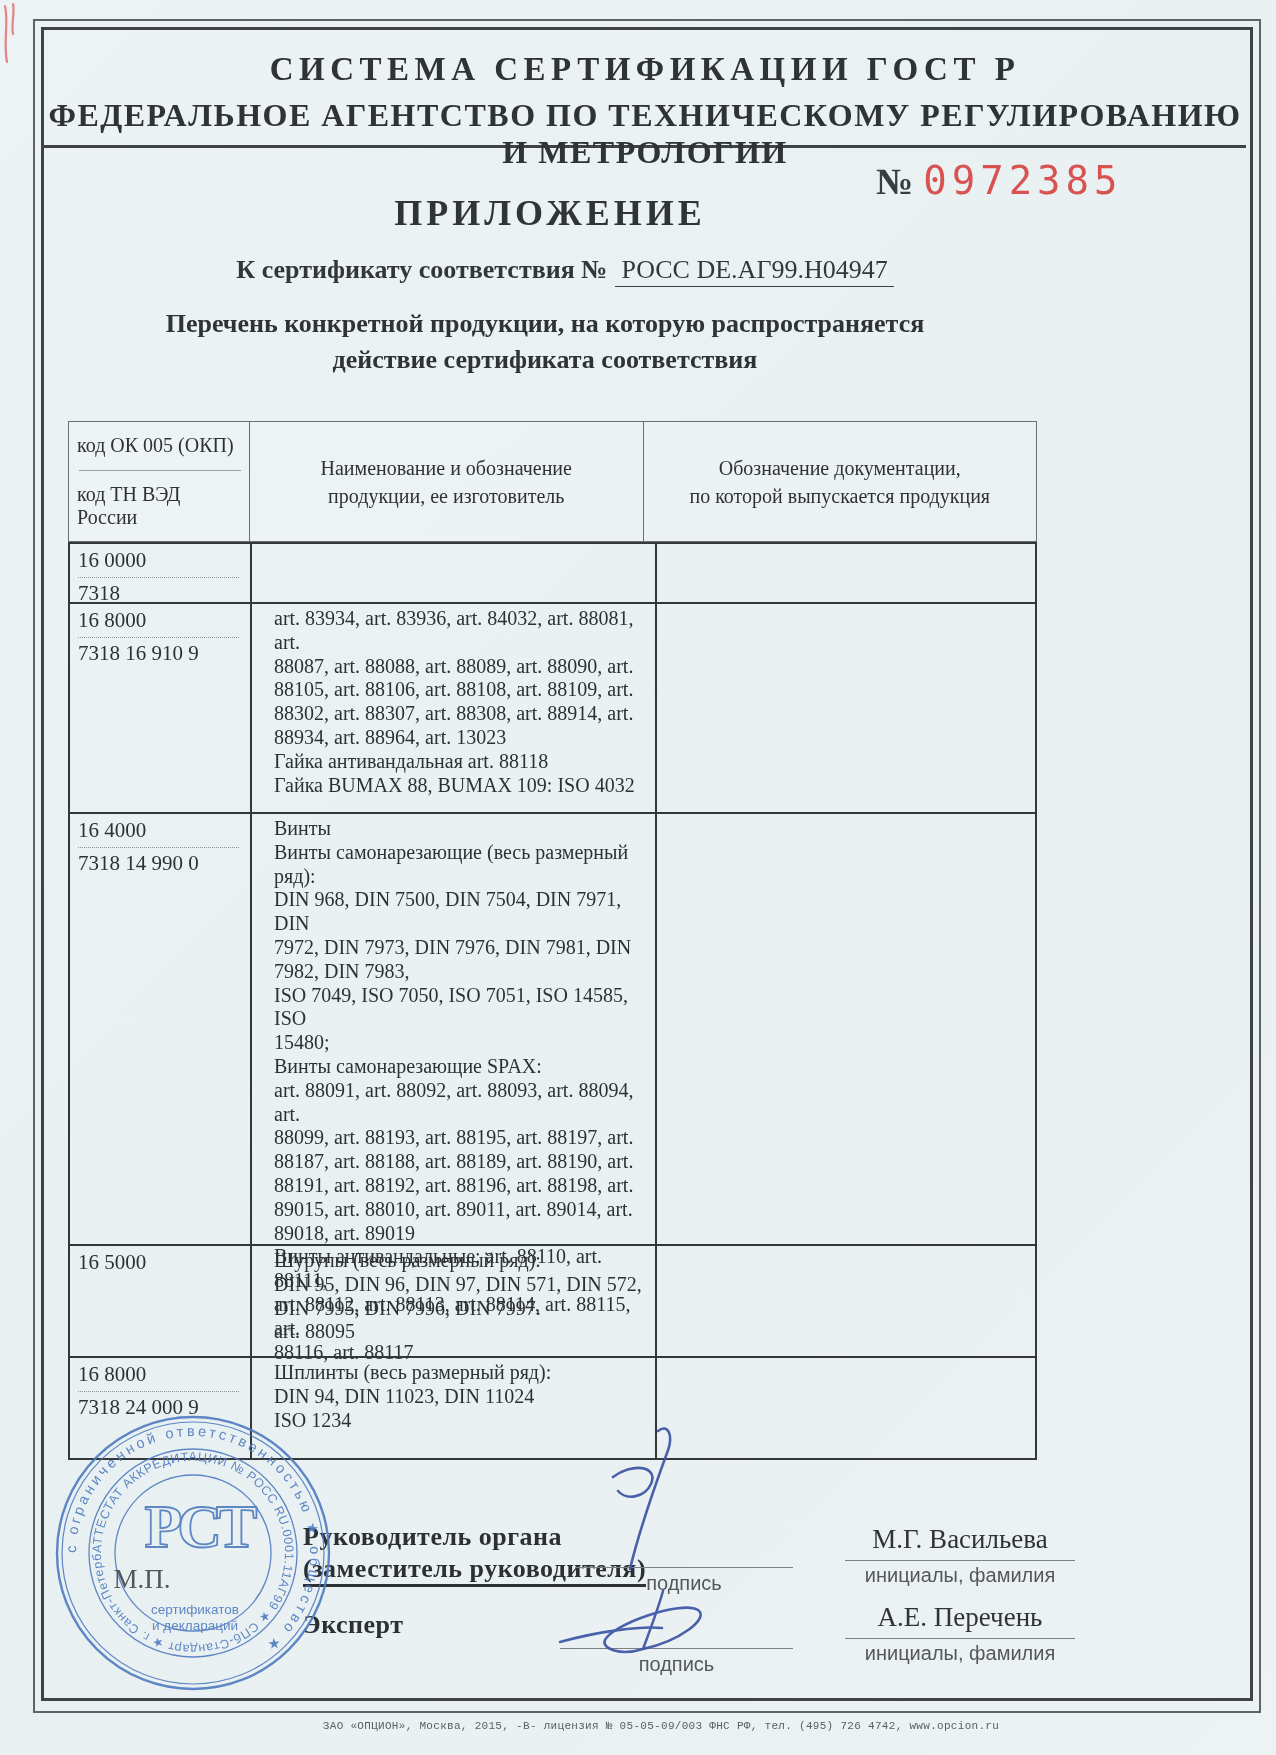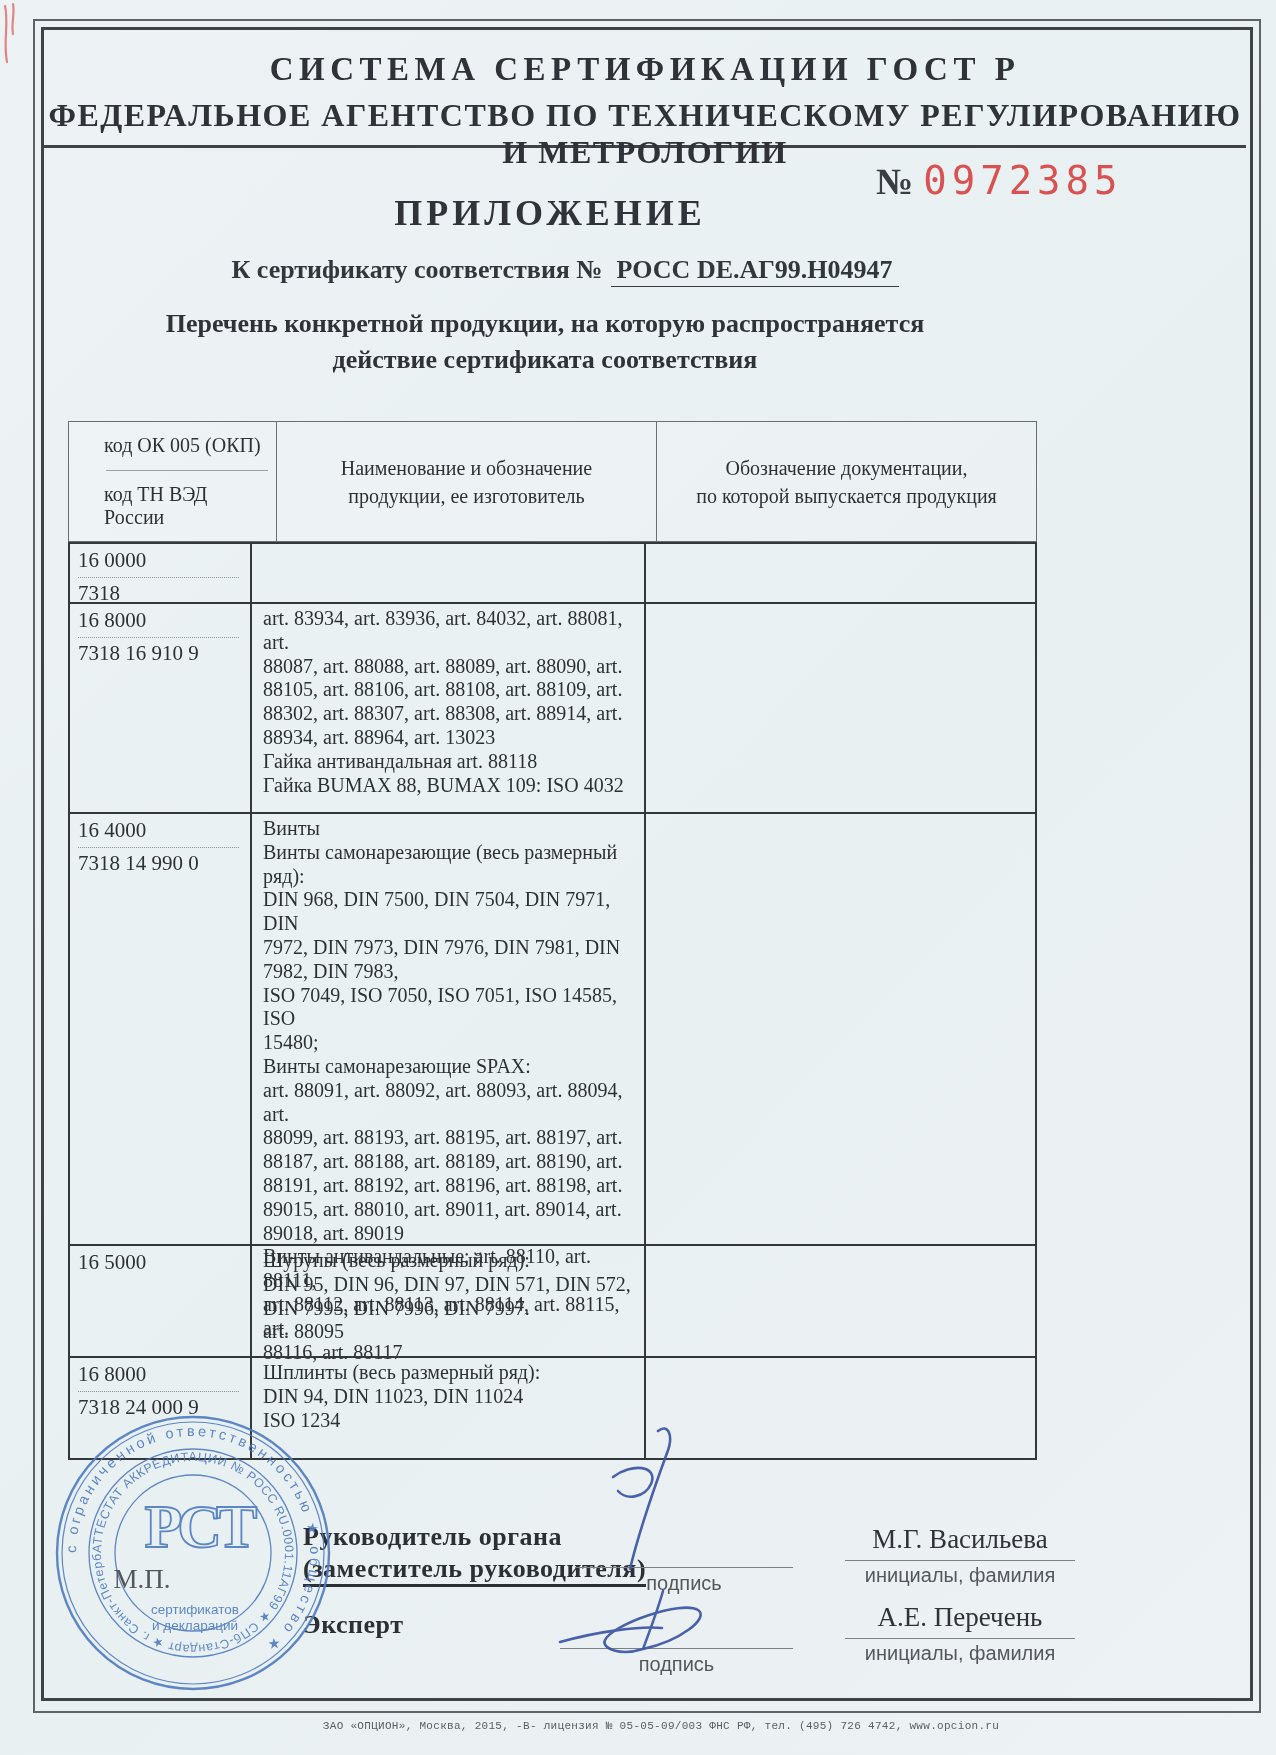--- a/index.html
+++ b/index.html
@@ -11,31 +11,31 @@
   .frame-outer { position:absolute; left:33px; top:19px; width:1224px; height:1690px; border:2px solid #5d6367; }
   .frame-inner { position:absolute; left:6px; top:6px; right:6px; bottom:10px; border:3px solid #3f4346; }
   .header-box { position:absolute; left:44px; top:30px; width:1202px; height:115px; border-bottom:3px solid #3f4346; text-align:center; }
   .sys-title { margin-top:21px; font-size:33px; font-weight:bold; letter-spacing:5.5px; color:#2f3236; }
   .agency-title { margin-top:9px; font-size:32px; font-weight:bold; letter-spacing:1.5px; color:#2f3236; }
   .doc-number { position:absolute; left:876px; top:158px; display:flex; align-items:baseline; gap:10px; }
   .doc-number .nosign { font-size:37px; font-weight:bold; color:#3a3e42; }
   .doc-number .digits { font-family:"DejaVu Sans Mono", monospace; font-size:39px; color:#d85252; letter-spacing:5px;text-align:right; }
   .title { position:absolute; left:300px; top:192px; width:500px; text-align:center; font-size:36px; font-weight:bold; letter-spacing:4px; color:#303338; }
   .subtitle { position:absolute; left:150px; top:255px; width:830px; text-align:center; font-size:26px; font-weight:bold; color:#33373b; }
-  .subtitle .cert-no { border-bottom:1.8px solid #3a3e42; padding:0 6px 2px 6px; margin-left:8px; font-weight:bold; }
+  .subtitle .cert-no { border-bottom:1.8px solid #3a3e42; padding:0 6px 2px 6px; margin-left:8px; font-weight:normal; }
   .desc { position:absolute; left:95px; top:306px; width:900px; text-align:center; font-size:26px; font-weight:bold; color:#2f3236; line-height:36px; }
   
-  .thead { position:absolute; left:68px; top:421px; width:969px; height:121px; border:1.5px solid #6a6f73; display:flex; box-sizing:border-box; background:rgba(255,255,255,0.12);padding-left:27px; }
+  .thead { position:absolute; left:68px; top:421px; width:969px; height:121px; border:1.5px solid #6a6f73; display:flex; box-sizing:border-box; background:rgba(255,255,255,0.12); }
   .thead .hc1 { width:181px; border-right:1.5px solid #6a6f73; display:flex; flex-direction:column; justify-content:space-between; font-size:20px; padding:12px 6px 12px 8px; box-sizing:border-box; }
   .hc1-div { border-bottom:1.2px solid #9aa0a4; margin:0 2px; }
   .thead .hc2 { width:394px; border-right:1.5px solid #6a6f73; }
   .thead .hc2, .thead .hc3 { display:flex; align-items:center; justify-content:center; text-align:center; font-size:20px; line-height:28px; white-space:pre-line; flex:1; }
   
   .tbody { position:absolute; left:68px; top:542px; width:969px; height:918px; border:2.5px solid #34383b; box-sizing:border-box; display:flex; flex-direction:column; }
-  .trow { display:flex; box-sizing:border-box; flex:none; }
+  .trow { display:flex; box-sizing:border-box; flex:none;gap:11px; }
   .trow + .trow { border-top:2px solid #34383b; }
   .trow:last-child { flex:1; }
   .c1 { width:182px; border-right:2px solid #34383b; box-sizing:border-box; font-size:21px; padding:4px 6px 0 8px; }
   .c2 { width:394px; border-right:2px solid #34383b; box-sizing:border-box; font-size:20px; line-height:23.8px; padding:3px 8px 0 11px; white-space:pre-line; }
   .c3 { flex:1; }
   .code-top { display:block; border-bottom:1.5px dotted #8f9498; padding-bottom:4px; margin-bottom:3px; width:97%; }
   .code-top.no-line { border-bottom:none; }
   
   .role { position:absolute; font-weight:bold; color:#2c2f33; font-size:26px; letter-spacing:0.5px; }
   .role-deputy { border-bottom:3px solid #2c2f33; padding-bottom:1px; }

